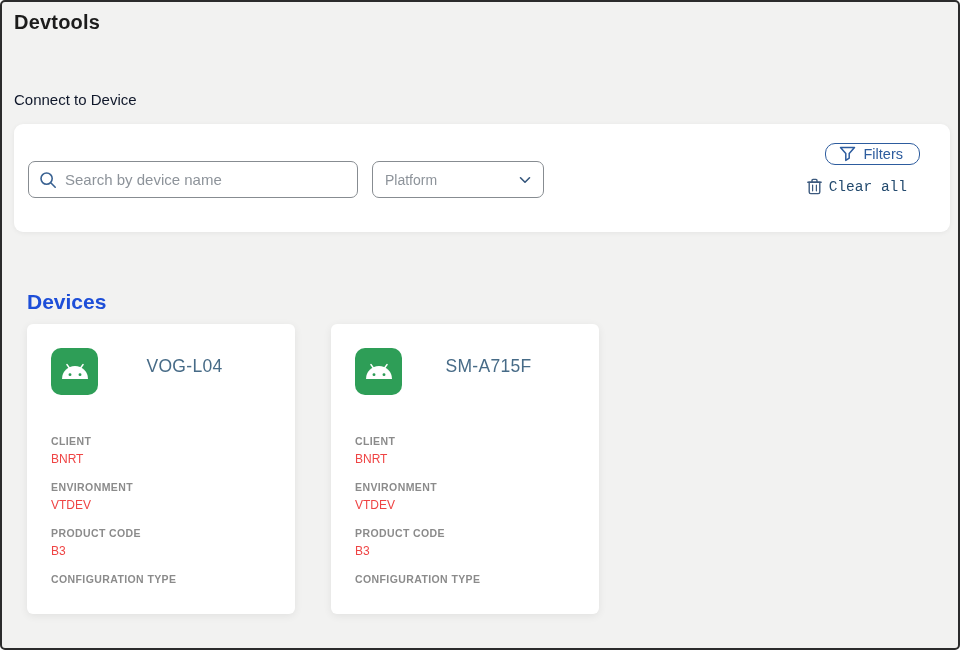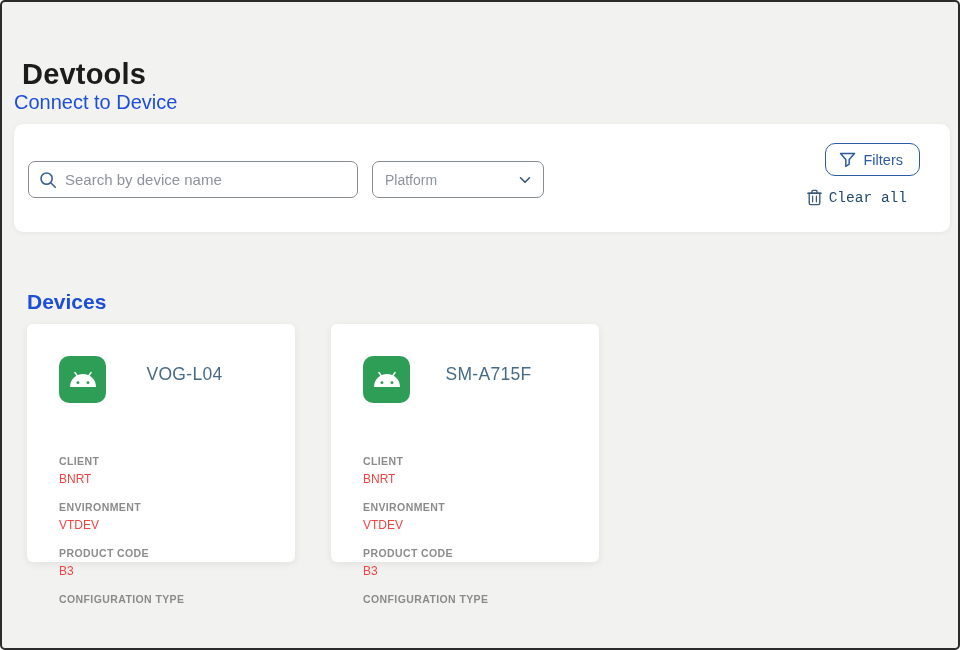--- a/index.html
+++ b/index.html
@@ -10,28 +10,27 @@
   }
   .frame {
     position: relative;
     width: 960px; height: 650px;
     background: var(--bg, #f2f2f1);
     border: 2px solid var(--frame-border, #2c2c2c);
     border-radius: 5px;
     overflow: hidden;
   }
   .page-title {
-    position: absolute; left: 20px; top: 9px;
-    font-size: 29px; font-weight: 700; color: #1c1c1c;
+    position: absolute; left: 12px; top: 9px;
+    font-size: 20px; font-weight: 700; color: #1c1c1c;
     letter-spacing: 0.2px;
-    margin-top: 47px;
   }
   .section-label {
     position: absolute; left: 12px; top: 89px;
-    font-size: 20px; color: #1d4ed8;
+    font-size: 15px; color: #0f172a;
   }
   
   .filter-panel {
     position: absolute; left: 12px; top: 122px;
     width: 936px; height: 108px;
     background: #ffffff; border-radius: 9px;
     box-shadow: 0 1px 5px rgba(0,0,0,0.06);
   }
   .search-box {
     position: absolute; left: 14px; top: 37px;
@@ -55,21 +54,21 @@
     background: #fff;
     display: flex; align-items: center; justify-content: space-between;
     padding: 0 12px; cursor: pointer;
   }
   .select-box .select-value { font-size: 14px; color: #8d939a; }
   .panel-right {
     position: absolute; right: 30px; top: 19px;
     display: flex; flex-direction: column; align-items: flex-end;
   }
   .filters-btn {
-    height: 33px; padding: 0 16px 0 13px;
+    height: 22px; padding: 0 16px 0 13px;
     background: #fff;
     border: 1.5px solid var(--accent-blue, #2d5c9e);
     border-radius: 10px;
     color: var(--accent-blue, #2d5c9e);
     font-size: 14.5px; font-family: inherit;
     display: inline-flex; align-items: center; gap: 8px;
     cursor: pointer;
   }
   .clear-all {
     margin-top: 13px; margin-right: 13px;
@@ -80,38 +79,38 @@
   
   .devices-heading {
     position: absolute; left: 25px; top: 288px;
     font-size: 21px; font-weight: 700; color: #1d4ed8;
   }
   .cards-row {
     position: absolute; left: 25px; top: 322px;
     display: flex; gap: 36px;
   }
   .device-card {
-    width: 268px; height: 238px;
+    width: 268px; height: 290px;
     background: #fff; border-radius: 6px;
     box-shadow: 0 2px 8px rgba(0,0,0,0.07);
-    padding: 32px; cursor: pointer;
+    padding: 24px; cursor: pointer;
   }
   .card-head { display: flex; align-items: flex-start; }
   .android-badge {
     width: 47px; height: 47px; border-radius: 10px;
     background: var(--android-green, #2e9e57);
     display: flex; align-items: center; justify-content: center;
     flex: 0 0 auto;
   }
   .device-name {
     flex: 1; text-align: center; margin-top: 8px;
     font-size: 17.5px; color: var(--device-name-color, #476b87);
     letter-spacing: 0.3px;
   }
-  .card-fields { margin-top: 52px; }
+  .card-fields { margin-top: 40px; }
   .field { margin-bottom: 13px; }
   .field-label {
     font-size: 10.5px; font-weight: 700; color: #8b8b8b;
     letter-spacing: 0.4px; margin-bottom: 5px;
   }
   .field-value { font-size: 12px; color: #ef4444; min-height: 16px; }
 </style>
 </head>
 <body>
 

